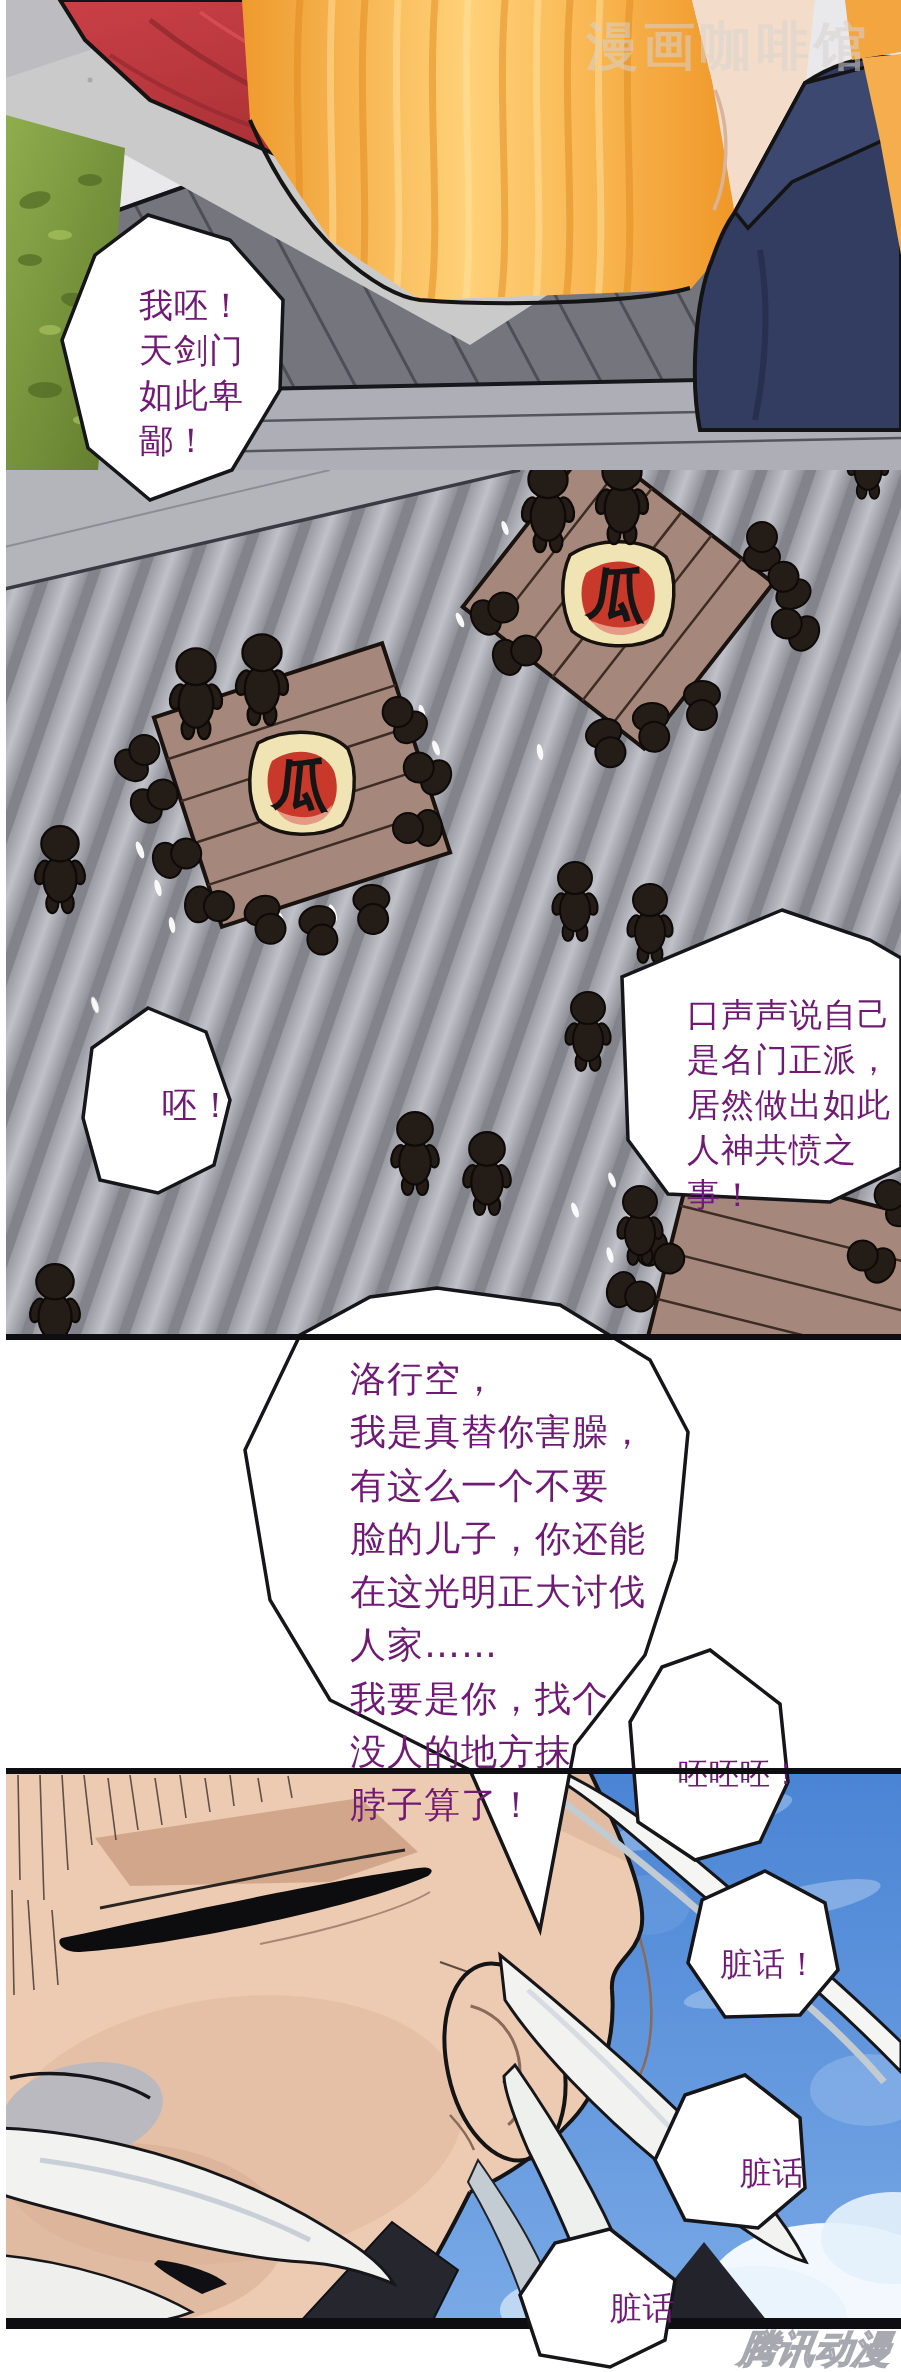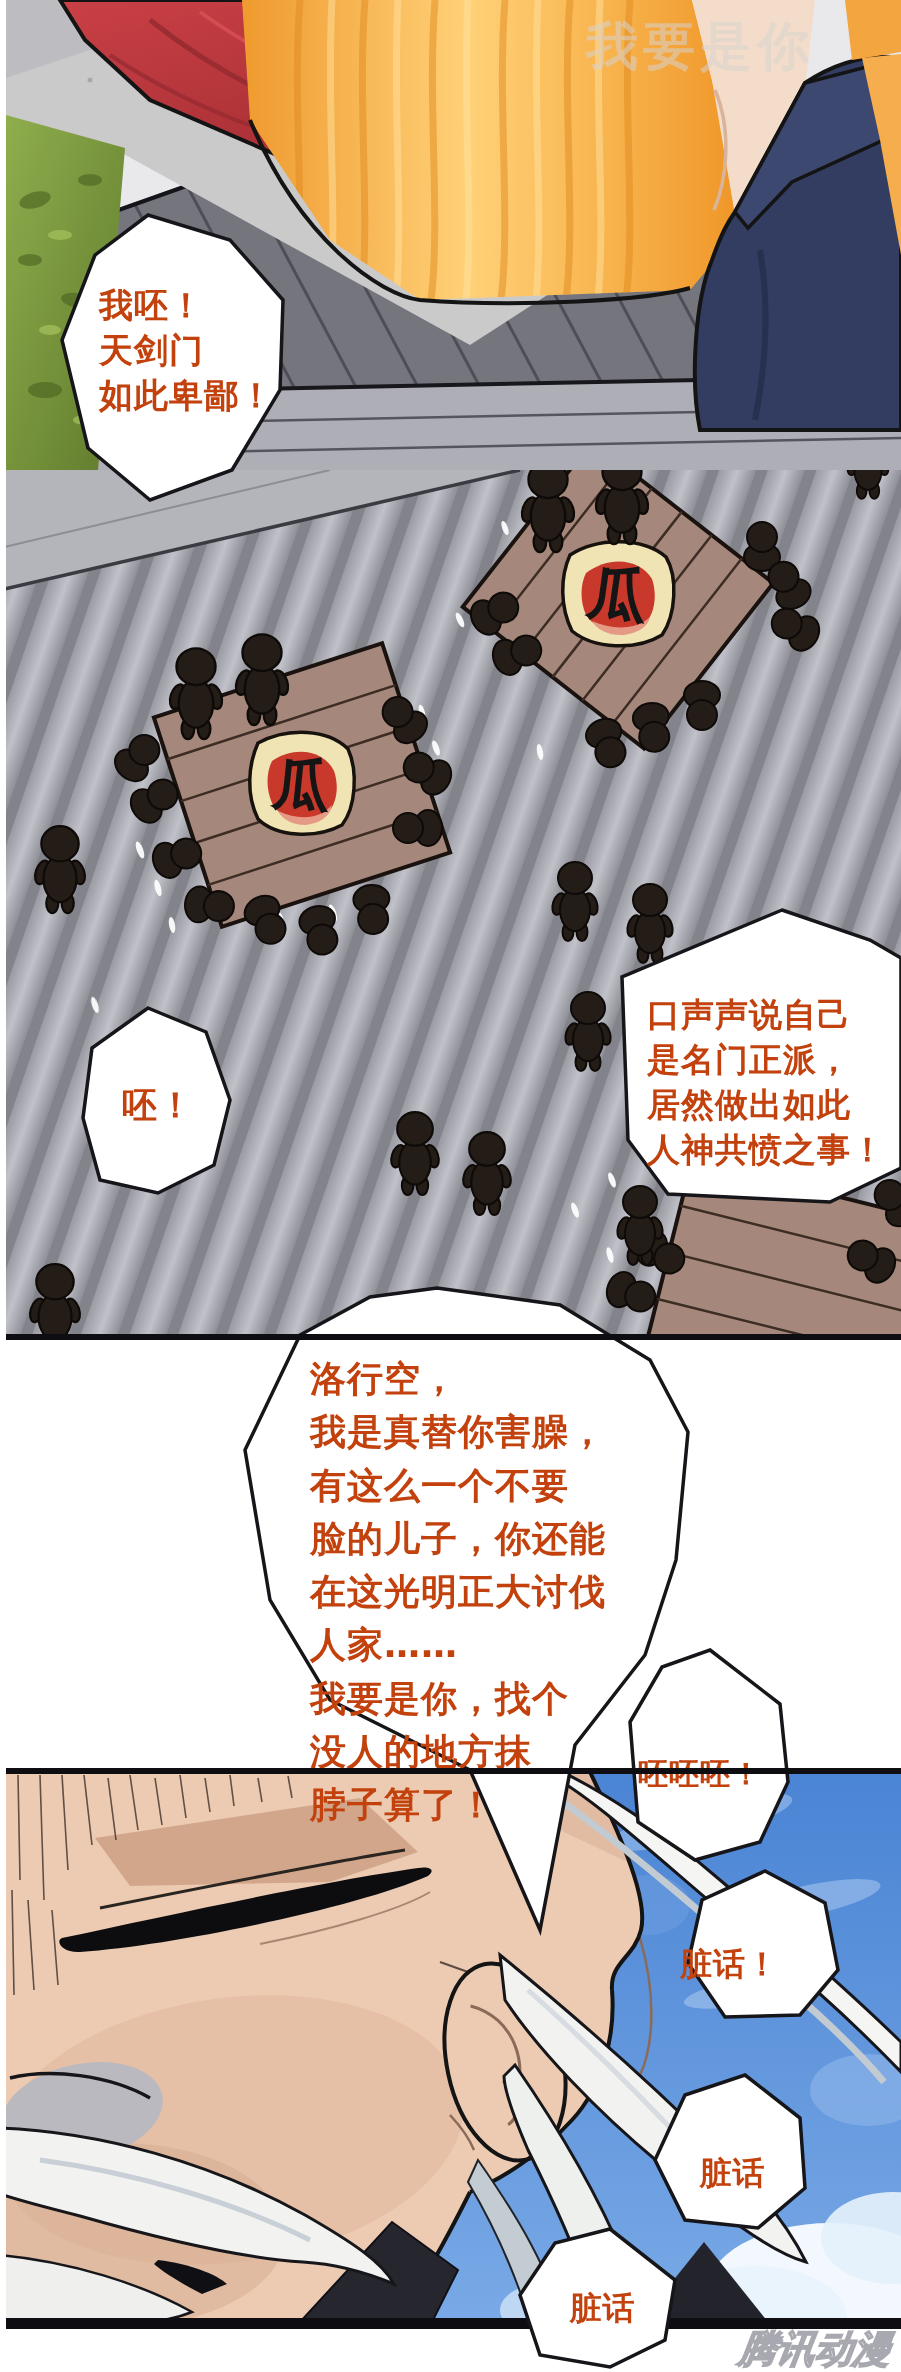--- a/index.html
+++ b/index.html
@@ -1,22 +1,22 @@
 <!DOCTYPE html>
 <html><head>
 <meta charset="utf-8">
 <style>
   html,body{margin:0;padding:0;background:#ffffff;}
   #page{position:relative;width:901px;height:2372px;background:#ffffff;overflow:hidden;
         font-family:"DejaVu Sans",sans-serif;}
   .abs{position:absolute;}
   .bubble{position:absolute;}
   .bubble svg{position:absolute;left:0;top:0;}
-  .btxt{position:absolute;font-weight:700;color:#c2410c;white-space:pre-line;
-        letter-spacing:1px;line-height:1.32;}
+  .btxt{position:absolute;font-weight:400;color:#701a75;white-space:pre-line;
+        letter-spacing:1px;line-height:1.32;margin-left:40px;}
   .wm-top{position:absolute;left:586px;top:12px;font-size:52px;font-weight:700;
           letter-spacing:5px;color:rgba(215,210,205,0.55);z-index:5;}
   .wm-bottom{position:absolute;right:10px;top:2324px;font-size:38px;font-weight:700;
           font-style:italic;transform:skewX(-8deg);color:#eeeef2;
           -webkit-text-stroke:1.5px #a8a8b0;z-index:6;}
   .hline{position:absolute;left:0;width:901px;background:#0e0e12;z-index:4;}
   .left-strip{position:absolute;left:0;top:0;width:6px;height:2372px;background:#ffffff;z-index:7;}
 </style>
 </head>
 <body>
@@ -487,17 +487,17 @@
     <div class="btxt" style="left:0;top:82px;width:165px;text-align:center;font-size:32px;">脏话</div>
   </div>
 
   <div class="bubble" style="left:515px;top:2225px;width:175px;height:150px;z-index:5;">
     <svg width="175" height="150">
         <polygon points="95,4 160,55 150,115 95,142 25,130 5,70 40,18" fill="#ffffff" stroke="#15151a" stroke-width="3.5"></polygon>
       </svg>
     <div class="btxt" style="left:0;top:62px;width:175px;text-align:center;font-size:32px;">脏话</div>
   </div>
 
-  <div class="wm-top">我要是你</div>
+  <div class="wm-top">漫画咖啡馆</div>
   <div class="wm-bottom">腾讯动漫</div>
 
   <div class="left-strip"></div>
 </div>
 
 </body></html>

